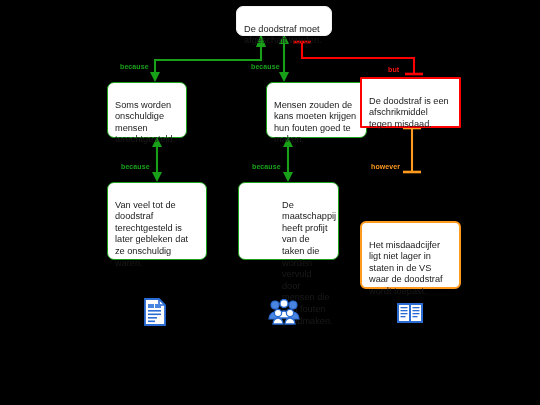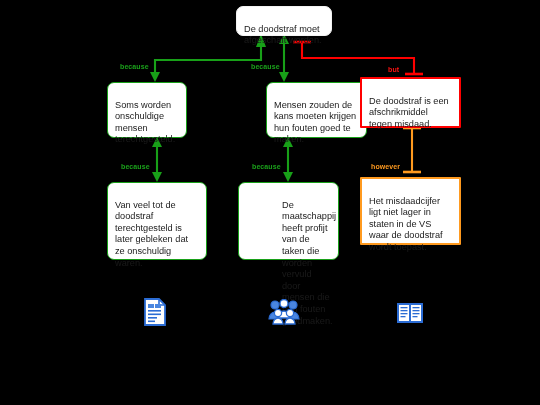--- a/index.html
+++ b/index.html
@@ -43,21 +43,22 @@
   .node.green {
     border: 1.6px solid #18a018;
     border-radius: 7px;
   }
   .node.red {
     border: 2px solid #ff0000;
     border-radius: 1px;
   }
   .node.orange {
     border: 2px solid #ff9a1f;
-    border-radius: 1px;
+    border-radius: 6px;
+    margin-top: 44px;
   }
 
   .conn-label {
     position: absolute;
     font-size: 7px;
     font-weight: bold;
     letter-spacing: 0.1px;
     z-index: 6;
     white-space: nowrap;
   }

